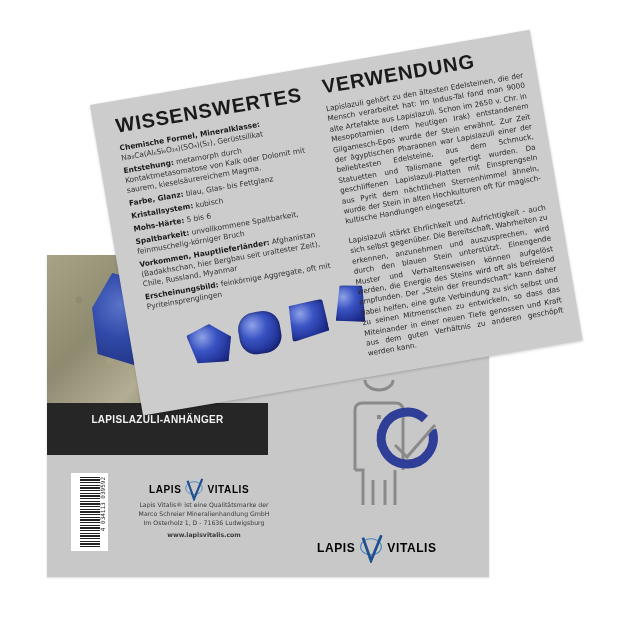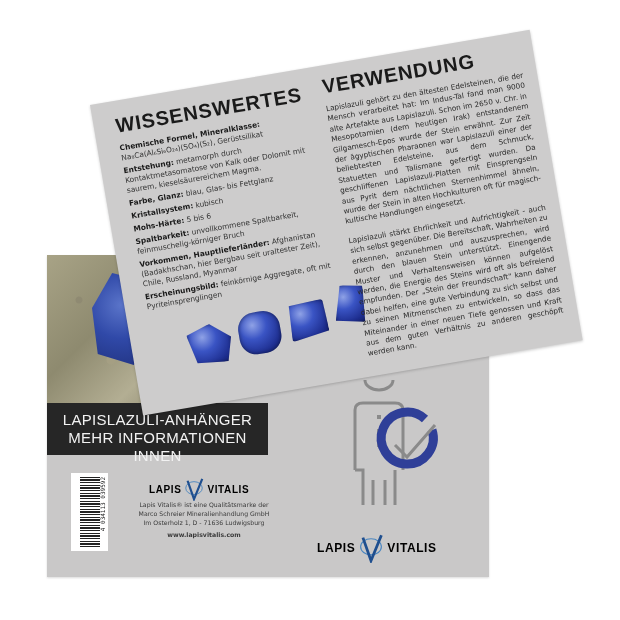--- a/index.html
+++ b/index.html
@@ -13,22 +13,22 @@
            background:
              radial-gradient(circle at 20% 30%, #8f8a72 0 3px, transparent 4px),
              radial-gradient(circle at 70% 80%, #6e6a55 0 2px, transparent 3px),
              radial-gradient(circle at 40% 70%, #a59f83 0 4px, transparent 5px),
              radial-gradient(circle at 85% 40%, #7c7762 0 3px, transparent 4px),
              linear-gradient(135deg, #a8a386 0%, #8e8a6f 40%, #b3ae93 70%, #7f7b63 100%); }
   .raw-stone { position:absolute; left:45px; top:18px; width:72px; height:92px;
                background: radial-gradient(circle at 40% 35%, #5a74c9 0%, #3049a8 45%, #1f2f7a 100%);
                clip-path: polygon(28% 0%, 100% 14%, 92% 70%, 58% 100%, 8% 88%, 0% 38%); }
   .banner { position:absolute; left:0; top:148px; width:221px; height:52px; background:#262626;
-            color:#f2f2f2; font-family:"Liberation Sans", sans-serif; font-weight:normal;
-            font-size:15px; letter-spacing:.3px; text-align:center; line-height:18px;
+            color:#f2f2f2; font-family:"Liberation Sans", sans-serif; font-weight:bold;
+            font-size:10px; letter-spacing:.3px; text-align:center; line-height:18px;
             padding-top:8px; box-sizing:border-box; }
   .barcode { position:absolute; left:24px; top:218px; width:37px; height:78px; background:#fff;
              display:flex; align-items:center; justify-content:center; }
   .barcode-bars { width:20px; height:70px;
     background: repeating-linear-gradient(180deg,#222 0 1px,#fff 1px 2px,#222 2px 4px,#fff 4px 5px,#222 5px 6px,#fff 6px 8px); }
   .barcode-num { position:absolute; right:2px; top:4px; font-size:6px; color:#222;
                  writing-mode:vertical-rl; transform:rotate(180deg); font-family:"DejaVu Sans Mono", monospace; }
   .logo { position:absolute; display:flex; align-items:center; font-family:"Liberation Sans", sans-serif;
           font-weight:bold; color:#000000; }
   .logo .word { font-size:10px; letter-spacing:.6px; }
@@ -67,21 +67,20 @@
 </head>
 <body>
 
 <div class="back-card">
   <div class="photo">
     <div class="raw-stone"></div>
   </div>
 
   <div class="banner">
     <div>LAPISLAZULI-ANHÄNGER</div>
-    <div>MEHR INFORMATIONEN INNEN</div>
   </div>
 
   <div class="barcode">
     <div class="barcode-bars"></div>
     <div class="barcode-num">4 034113 039592</div>
   </div>
 
   <div class="logo logo-small">
     <span class="word">LAPIS</span>
     <span class="mark">

